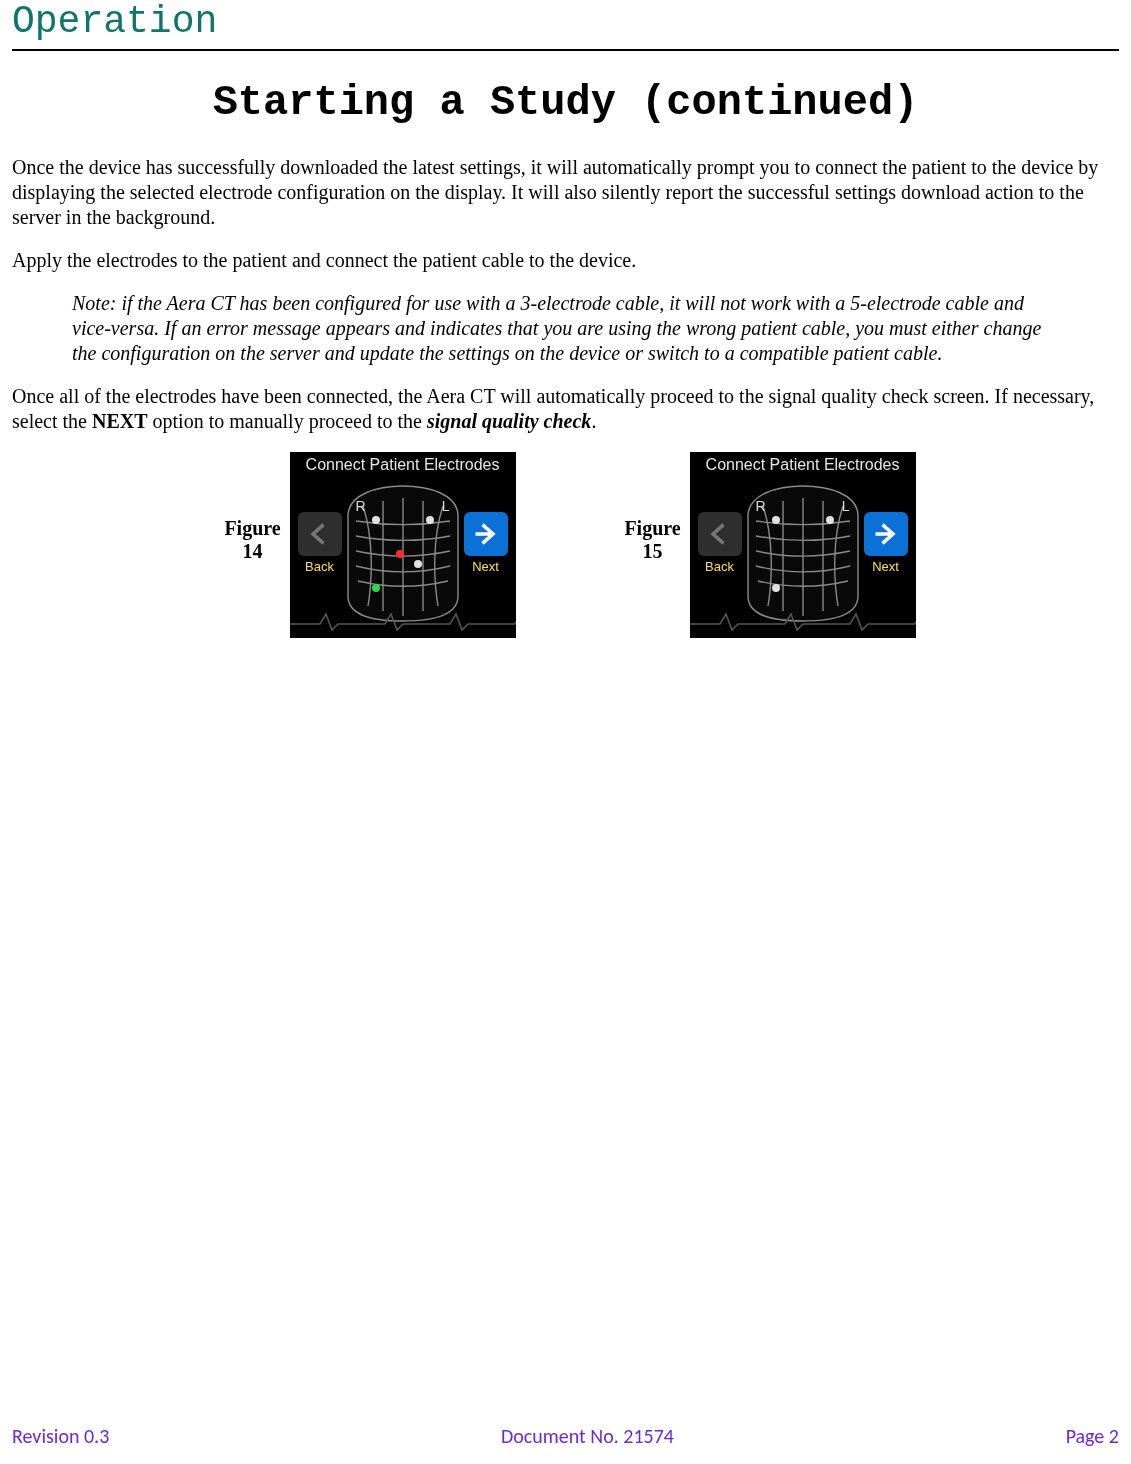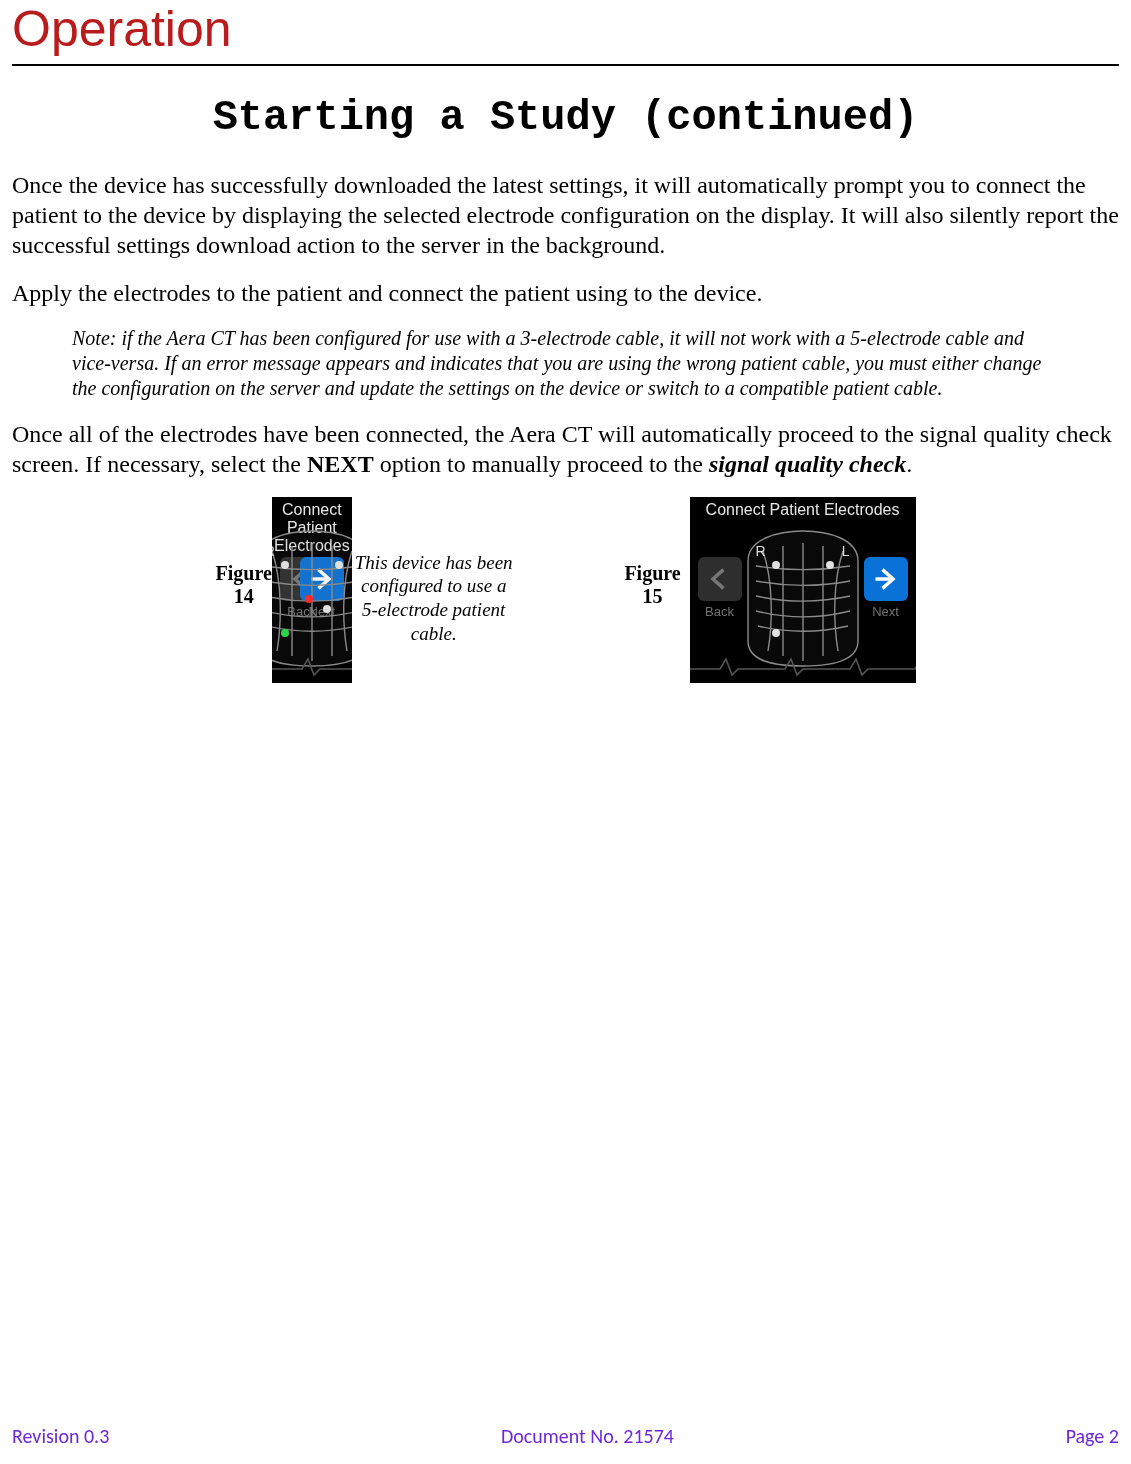--- a/index.html
+++ b/index.html
@@ -6,41 +6,41 @@
   body {
     width: 1131px;
     height: 1464px;
     font-family: Georgia, "Times New Roman", serif;
     background: #fff;
     color: #000;
     position: relative;
     padding: 0 12px;
   }
   .section-header {
-    font-family: Liberation Sans, sans-serif;
-    font-size: 50px;
-    color: #b91c1c;
+    font-family: Liberation Mono, monospace;
+    font-size: 38px;
+    color: #0f766e;
     font-weight: 400;
     margin-bottom: 6px;
   }
   .hr {
     border: none;
     border-top: 2px solid #000;
     margin-bottom: 28px;
   }
   .page-title {
     font-family: Liberation Mono, monospace;
     font-size: 42px;
     font-weight: 700;
     text-align: center;
     margin-bottom: 28px;
   }
   .body-p {
     font-family: Georgia, serif;
-    font-size: 24px;
+    font-size: 20px;
     line-height: 1.25;
     margin-bottom: 18px;
   }
   .note-block {
     font-family: Georgia, serif;
     font-style: italic;
     font-size: 20px;
     line-height: 1.25;
     margin: 0 60px 18px 60px;
   }
@@ -91,21 +91,21 @@
   .nav-arrow {
     width: 44px; height: 44px;
     border-radius: 6px;
     margin: 0 auto;
     display: flex; align-items: center; justify-content: center;
   }
   .nav-arrow.dim { background: #2e2e2e; color: #777; }
   .nav-arrow.lit { background: #0a72d6; color: #fff; }
   .nav-arrow svg { width: 28px; height: 28px; }
   .nav-label {
-    color: #737373;
+    color: #fde047;
     font-family: Arial, sans-serif;
     font-size: 13px;
     margin-top: 3px;
   }
   .torso {
     position: absolute;
     left: 50%; transform: translateX(-50%);
     top: 24px;
     width: 150px; height: 150px;
   }
@@ -144,21 +144,21 @@
 </style>
 </head>
 <body>
 
 <div class="section-header">Operation</div>
 <hr class="hr">
 
 <div class="page-title">Starting a Study (continued)</div>
 
 <p class="body-p">Once the device has successfully downloaded the latest settings, it will automatically prompt you to connect the patient to the device by displaying the selected electrode configuration on the display. It will also silently report the successful settings download action to the server in the background.</p>
-<p class="body-p">Apply the electrodes to the patient and connect the patient using to the device.</p>
+<p class="body-p">Apply the electrodes to the patient and connect the patient cable to the device.</p>
 
 <p class="note-block">Note: if the Aera CT has been configured for use with a 3-electrode cable, it will not work with a 5-electrode cable and vice-versa. If an error message appears and indicates that you are using the wrong patient cable, you must either change the configuration on the server and update the settings on the device or switch to a compatible patient cable.</p>
 
 <p class="body-p">
   <span>Once all of the electrodes have been connected, the Aera CT will automatically proceed to the signal quality check screen. If necessary, select the </span><span class="bold">NEXT</span><span> option to manually proceed to the </span><span class="bolditalic">signal quality check</span><span>.</span>
 </p>
 
 <div class="figures-row">
 
   <div class="figure-col">
@@ -206,21 +206,20 @@
         <span class="dot white" style="right:44px; top:40px;"></span>
         <span class="dot red" style="left:68px; top:74px;"></span>
         <span class="dot white" style="left:86px; top:84px;"></span>
         <span class="dot green" style="left:44px; top:108px;"></span>
       </div>
 
       <svg class="ecg-line" viewBox="0 0 280 28" preserveAspectRatio="none">
         <path d="M0,18 L30,18 L36,8 L42,24 L48,18 L95,18 L101,8 L107,24 L113,18 L160,18 L166,8 L172,24 L178,18 L225,18 L231,8 L237,24 L243,18 L280,18" stroke="#555" stroke-width="1.6" fill="none"></path>
       </svg>
     </div>
-    <div class="figure-caption">This device has been configured to use a 5-electrode patient cable.</div>
   </div>
 
   <div class="figure-col">
     <div class="figure-label">Figure 15</div>
     <div class="screen">
       <div class="screen-title">Connect Patient Electrodes</div>
 
       <div class="nav-btn left">
         <div class="nav-arrow dim">
           <svg viewBox="0 0 24 24" fill="none" stroke="currentColor" stroke-width="3">

